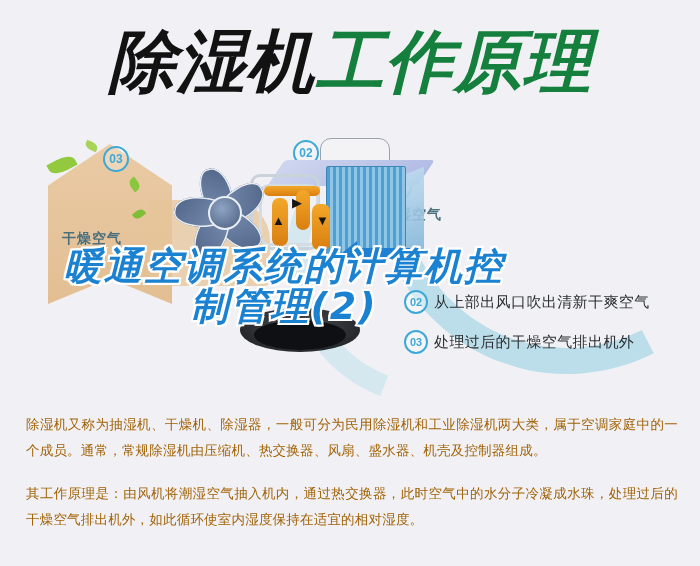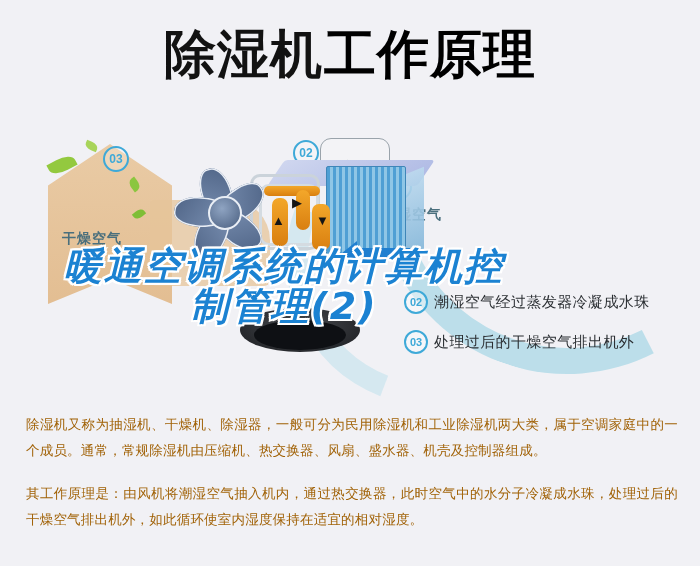--- a/index.html
+++ b/index.html
@@ -23,27 +23,28 @@
     position: absolute;
     left: 0;
     top: 28px;
     width: 700px;
     text-align: center;
     line-height: 1;
     white-space: nowrap;
   }
   .title-a, .title-b {
     font-family: "DejaVu Sans", "Liberation Sans", sans-serif;
-    font-size: 52px;
+    font-size: 68px;
     font-weight: bold;
     letter-spacing: 1px;
     vertical-align: middle;
+    font-style: italic;
   }
   .title-a { color: #121212; }
-  .title-b { color: #000000; margin-left: 1px; text-align: center; }
+  .title-b { color: #15803d; margin-left: 1px; text-align: center; }
 
   
   .stage {
     position: absolute;
     left: 0;
     top: 122px;
     width: 700px;
     height: 278px;
     overflow: hidden;
   }
@@ -480,21 +481,21 @@
     </div>
 
     <div class="base"></div>
     <div class="base2"></div>
     <div class="big-arrow"></div>
 
 
     <div class="steps">
       <div class="step-row">
         <div class="step-badge">02</div>
-        <div class="step-text">潮湿空气经过蒸发器冷凝成水珠</div>
+        <div class="step-text">从上部出风口吹出清新干爽空气</div>
       </div>
       <div class="step-row">
         <div class="step-badge">03</div>
         <div class="step-text">处理过后的干燥空气排出机外</div>
       </div>
     </div>
   </div>
 
   <div class="watermark">
     <div class="wm-line">暖通空调系统的计算机控</div>

